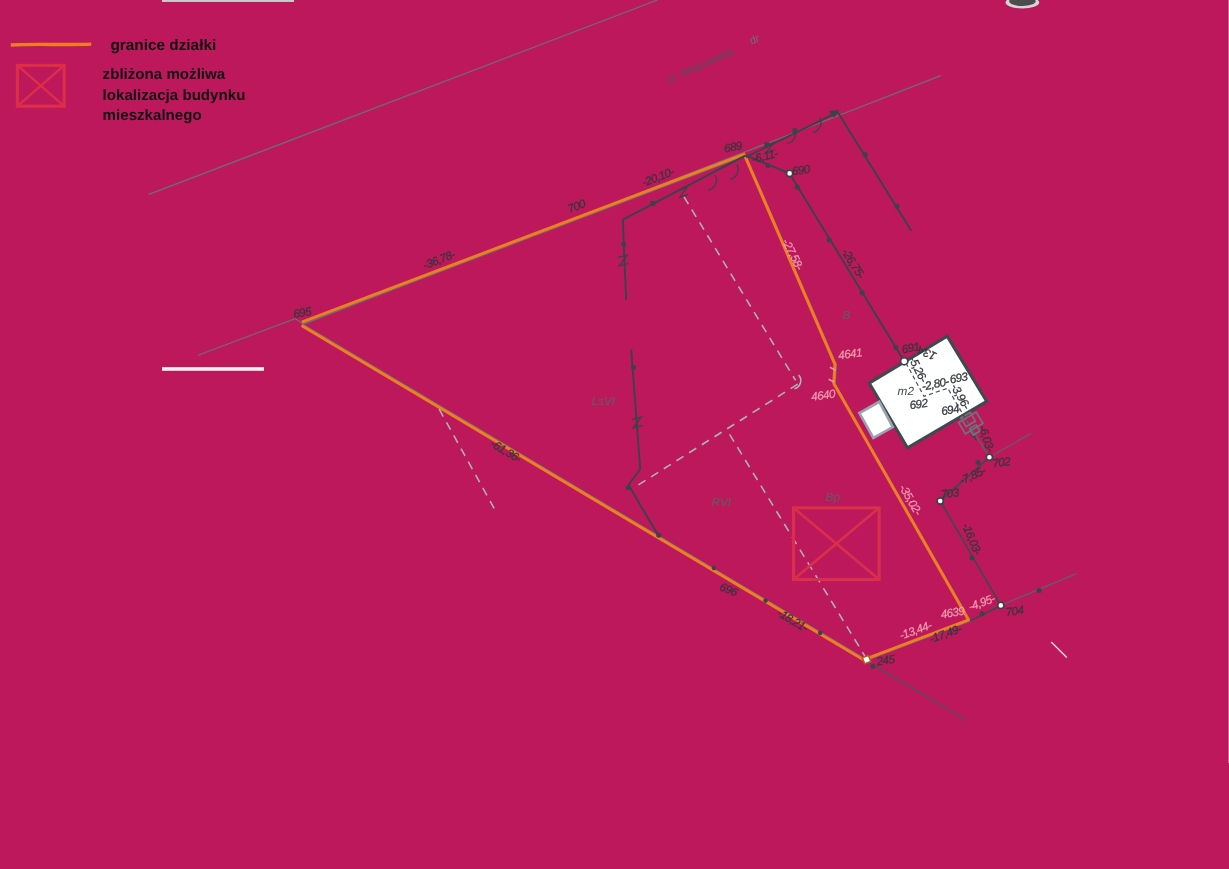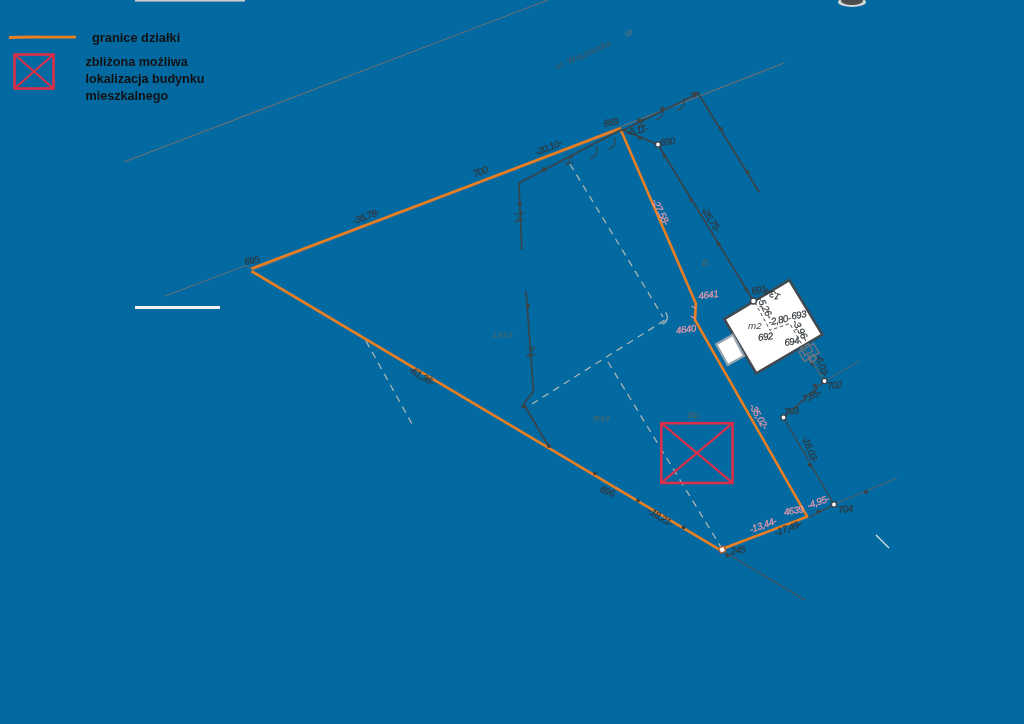--- a/index.html
+++ b/index.html
@@ -1,16 +1,16 @@
 <!DOCTYPE html>
 <html><head>
 <meta charset="utf-8">
 <style>
   html,body{margin:0;padding:0;background:#ffffff;}
-  .page{position:relative;width:1024px;height:724px;background:#0369a1;overflow:hidden;
+  .page{position:relative;width:1024px;height:724px;background:#be185d;overflow:hidden;
         font-family:"Liberation Sans", sans-serif;}
   svg{position:absolute;left:0;top:0;}
   text{font-family:"Liberation Sans", sans-serif;}
   .blk{fill:#33383c;stroke:#33383c;stroke-width:0.22px;font-style:italic;font-size:9.7px;letter-spacing:-0.45px;}
   .pnk{fill:#ec9aab;stroke:#ec9aab;stroke-width:0.22px;font-style:italic;font-size:9.7px;letter-spacing:-0.45px;}
   .tel{fill:#55645f;font-style:italic;font-size:9.8px;}
 </style>
 </head>
 <body>
 <div class="page">

